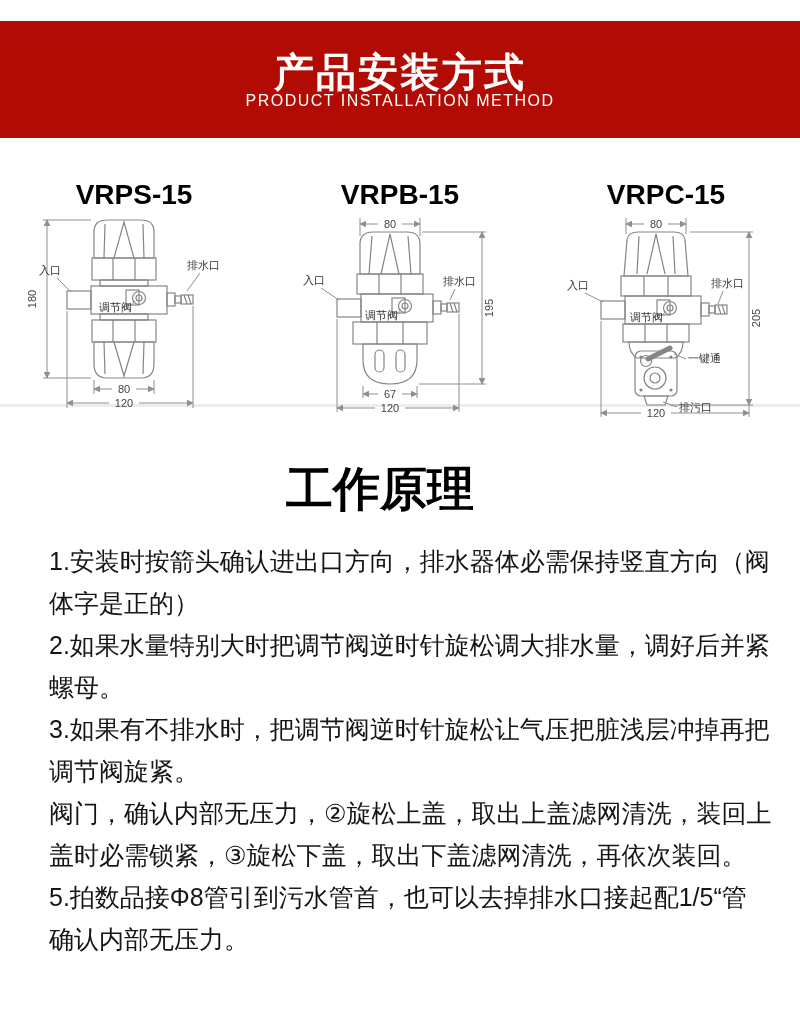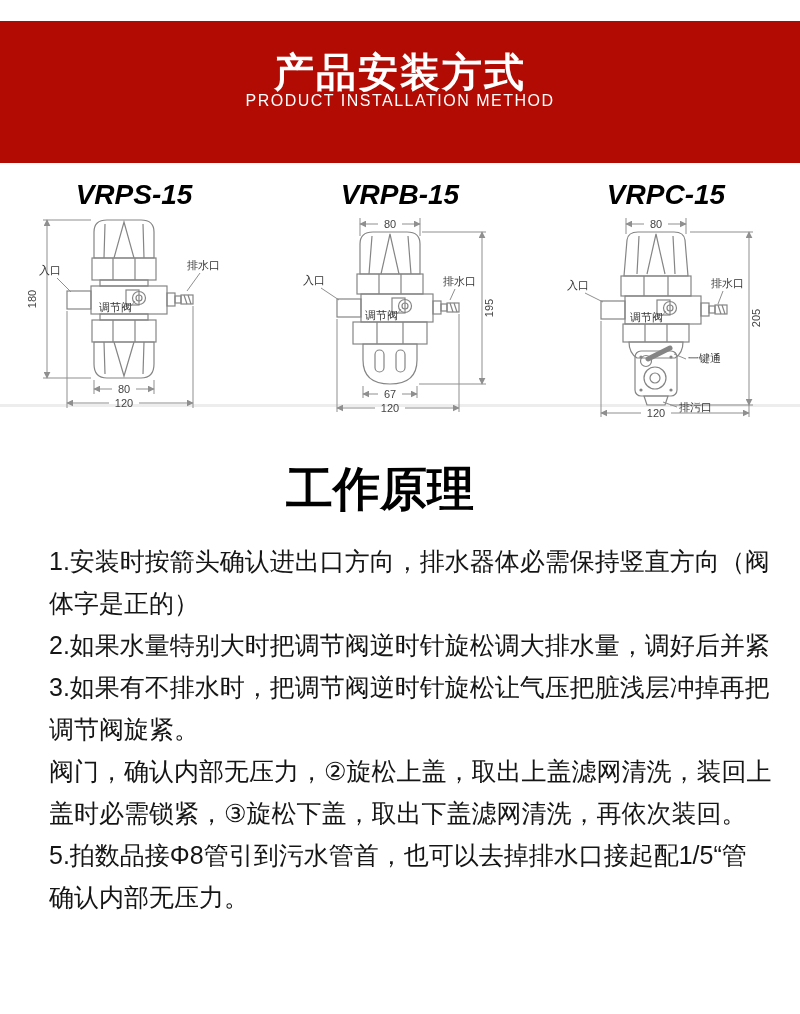--- a/index.html
+++ b/index.html
@@ -1,25 +1,25 @@
 <!DOCTYPE html>
 <html><head>
 <meta charset="utf-8">
 <style>
   html,body{margin:0;padding:0;background:#ffffff;}
   body{width:800px;height:1014px;position:relative;overflow:hidden;
        font-family:"Liberation Sans","DejaVu Sans",sans-serif;color:#111;}
-  .banner{position:absolute;top:21px;left:0;width:800px;height:142px;text-align:center;}
+  .banner{position:absolute;top:21px;left:0;width:800px;height:117px;text-align:center;}
   .banner-title{padding-top:30px;font-size:40px;font-weight:700;letter-spacing:2px;line-height:42px;}
   .banner-sub{font-size:16px;font-weight:400;letter-spacing:1.5px;line-height:16px;}
   .seam{position:absolute;top:404px;left:0;width:800px;height:3px;background:#ededed;}
   .diagrams{position:absolute;top:180px;left:0;width:800px;box-sizing:border-box;
             padding:0 14px;display:flex;justify-content:space-between;}
   .diagram{width:240px;text-align:center;}
-  .model{font-size:28px;font-weight:700;line-height:30px;color:#000;height:32px;font-style:italic;}
+  .model{font-size:28px;font-weight:700;line-height:30px;color:#000;height:32px;}
   .diagram svg{display:block;margin:0 auto;}
   svg .ln{fill:none;stroke:#858585;stroke-width:1.2;}
   svg .dim{fill:none;stroke:#8f8f8f;stroke-width:1;}
   svg text{font-family:"Liberation Sans","DejaVu Sans",sans-serif;}
   svg .lab{font-size:11px;fill:#333;}
   svg .dtx{font-size:11px;fill:#444;text-anchor:middle;}
   .principle-title{position:absolute;top:463px;left:0;width:760px;text-align:center;
                    font-size:47px;line-height:52px;font-weight:800;color:#000;}
   .principle-text{position:absolute;top:540px;left:49px;font-size:25px;line-height:42px;
                   font-weight:400;color:#151515;white-space:nowrap;}
@@ -213,19 +213,20 @@
     </svg>
   </div>
 </div>
 
 <div class="principle-title">工作原理</div>
 
 <div class="principle-text">
   <div>1.安装时按箭头确认进出口方向，排水器体必需保持竖直方向（阀</div>
   <div>体字是正的）</div>
   <div>2.如果水量特别大时把调节阀逆时针旋松调大排水量，调好后并紧</div>
+  <div>螺母。</div>
   <div>3.如果有不排水时，把调节阀逆时针旋松让气压把脏浅层冲掉再把</div>
   <div>调节阀旋紧。</div>
   <div>阀门，确认内部无压力，②旋松上盖，取出上盖滤网清洗，装回上</div>
   <div>盖时必需锁紧，③旋松下盖，取出下盖滤网清洗，再依次装回。</div>
   <div>5.拍数品接Φ8管引到污水管首，也可以去掉排水口接起配1/5“管</div>
   <div>确认内部无压力。</div>
 </div>
 
 </body></html>

